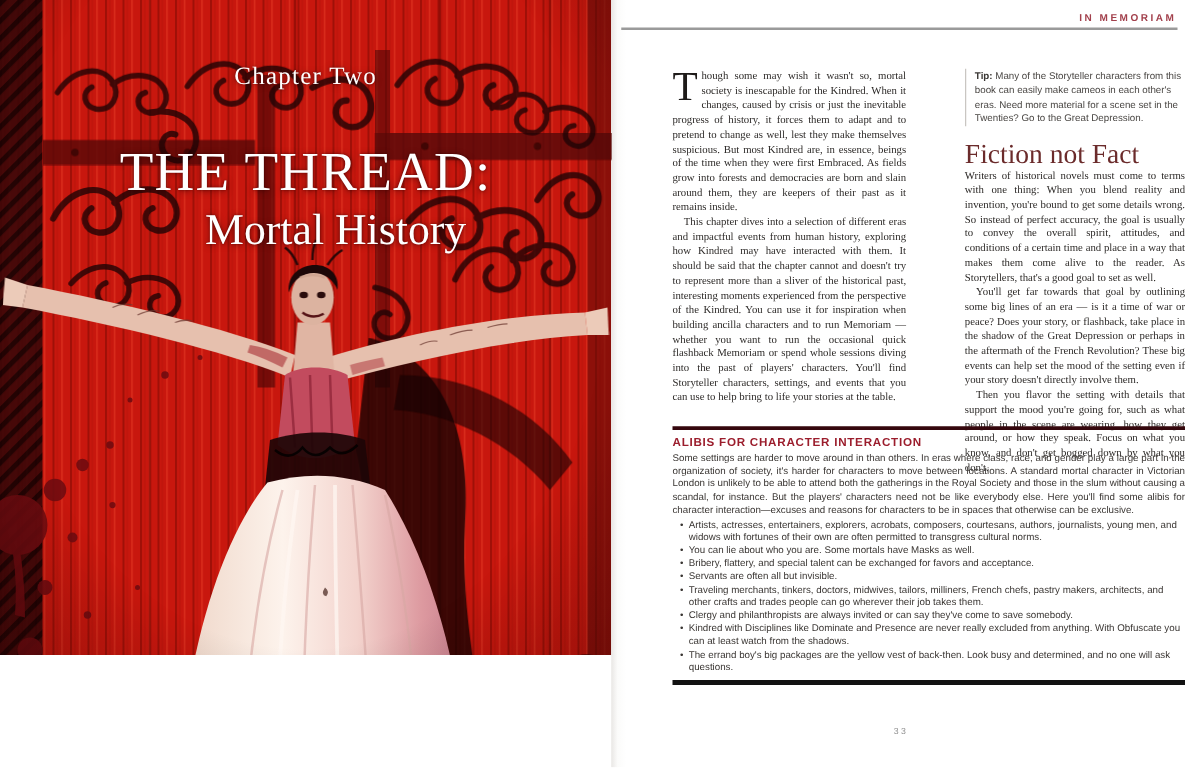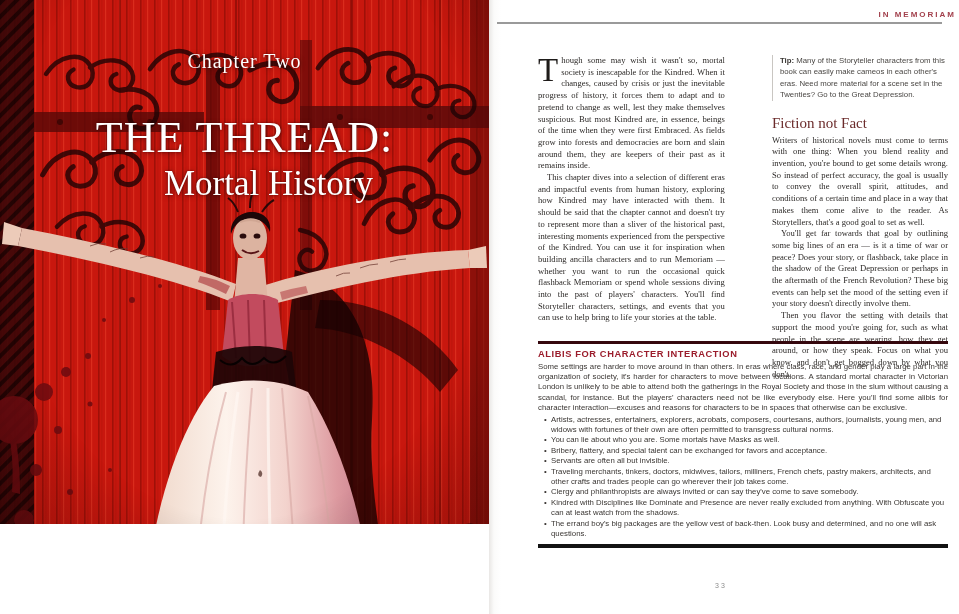--- a/index.html
+++ b/index.html
@@ -12,35 +12,35 @@
   #art-svg{position:absolute;left:0;top:0;}
   .art-text{position:absolute;left:0;width:489px;text-align:center;color:#fff;
     font-family:"Liberation Serif","DejaVu Serif",serif;
     text-shadow:0 1px 5px rgba(40,0,0,.55),0 0 2px rgba(60,0,0,.6);}
   #chapter-label{top:50px;font-size:20px;letter-spacing:1px;padding-right:18px;}
   #title-line1{top:112px;font-size:44px;letter-spacing:1px;padding-right:52px;}
   #title-line2{top:164px;font-size:35px;padding-right:20px;margin-left:24px;}
   
   #right-page{position:absolute;left:489px;top:0;width:470px;height:614px;
     background:linear-gradient(to right,#e9e7e5 0,#fbfbfa 5px,#ffffff 12px);}
-  #running-head{position:absolute;top:10px;right:3px;font-family:"Liberation Sans",sans-serif;
+  #running-head{position:absolute;top:10px;right:18px;font-family:"Liberation Sans",sans-serif;
     font-size:8px;font-weight:bold;letter-spacing:2px;color:#a2404c;text-align:right;}
   #head-rule{position:absolute;top:22px;left:8px;right:17px;height:2px;background:#9a9a9a;}
   #columns{position:absolute;top:55px;left:49px;width:410px;display:flex;}
   .col{color:#2d2a28;font-size:8.6px;line-height:11.7px;text-align:justify;}
   #col1{width:208px;margin-right:6px;}
   #col2{width:196px;margin-left:41px;}
   .dropcap{float:left;font-size:33px;line-height:26px;padding:2px 3px 0 0;color:#1e1b19;}
   .indent{text-indent:9px;margin:0;}
   p.body-par{margin:0;}
   #tip-box{border-left:1px solid #c9c6c2;padding-left:7px;
     font-family:"Liberation Sans",sans-serif;font-size:7.8px;line-height:11.4px;
     color:#4a4744;text-align:left;}
   #tip-box b{color:#3a3734;}
-  #fiction-heading{font-family:"Liberation Serif",serif;color:#6b2b2b;font-size:15px;
+  #fiction-heading{font-family:"Liberation Serif",serif;color:#6b2b2b;font-size:22px;
     margin:13px 0 3px 0;font-weight:normal;text-align:left;line-height:18px;}
   
   #alibis-box{position:absolute;top:341px;left:49px;width:410px;
     font-family:"Liberation Sans",sans-serif;color:#3a3633;}
   #alibis-top-rule{height:2.5px;background:#35070d;}
   #alibis-heading{color:#9b1d2c;font-size:9.3px;font-weight:bold;letter-spacing:.6px;
     margin:5px 0 3px 0;}
   #alibis-intro{font-size:7.8px;line-height:10.4px;text-align:justify;margin:0 0 1px 0;}
   .bullet-row{display:flex;font-size:7.8px;line-height:10.4px;}
   .bullet-dot{width:7px;flex:0 0 7px;margin-left:6px;color:#3a3633;}
@@ -256,21 +256,21 @@
           <div class="bullet-row">
           <span class="bullet-dot">•</span>
           <span class="bullet-text">Bribery, flattery, and special talent can be exchanged for favors and acceptance.</span>
         </div>
           <div class="bullet-row">
           <span class="bullet-dot">•</span>
           <span class="bullet-text">Servants are often all but invisible.</span>
         </div>
           <div class="bullet-row">
           <span class="bullet-dot">•</span>
-          <span class="bullet-text">Traveling merchants, tinkers, doctors, midwives, tailors, milliners, French chefs, pastry makers, architects, and other crafts and trades people can go wherever their job takes come.</span>
+          <span class="bullet-text">Traveling merchants, tinkers, doctors, midwives, tailors, milliners, French chefs, pastry makers, architects, and other crafts and trades people can go wherever their job takes them.</span>
         </div>
           <div class="bullet-row">
           <span class="bullet-dot">•</span>
           <span class="bullet-text">Clergy and philanthropists are always invited or can say they've come to save somebody.</span>
         </div>
           <div class="bullet-row">
           <span class="bullet-dot">•</span>
           <span class="bullet-text">Kindred with Disciplines like Dominate and Presence are never really excluded from anything. With Obfuscate you can at least watch from the shadows.</span>
         </div>
           <div class="bullet-row">

